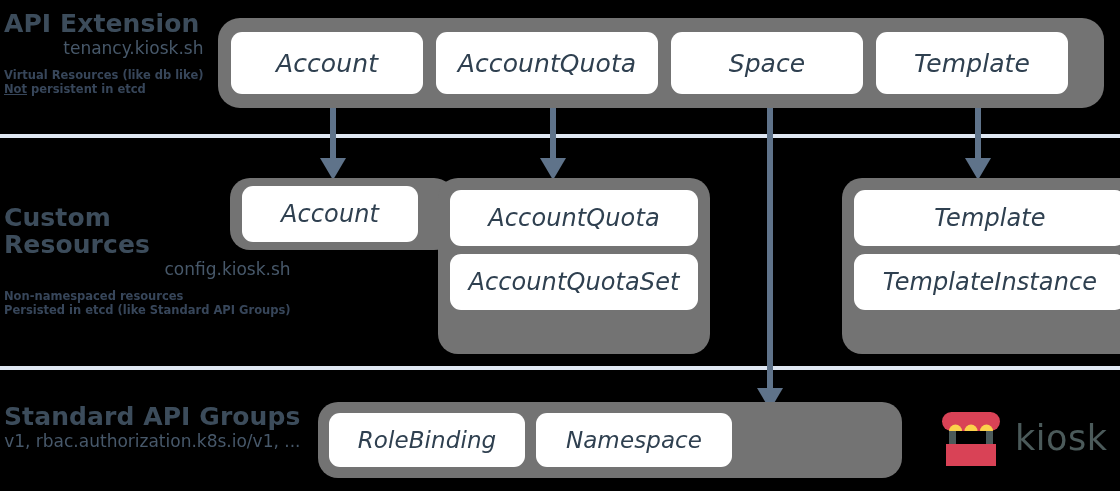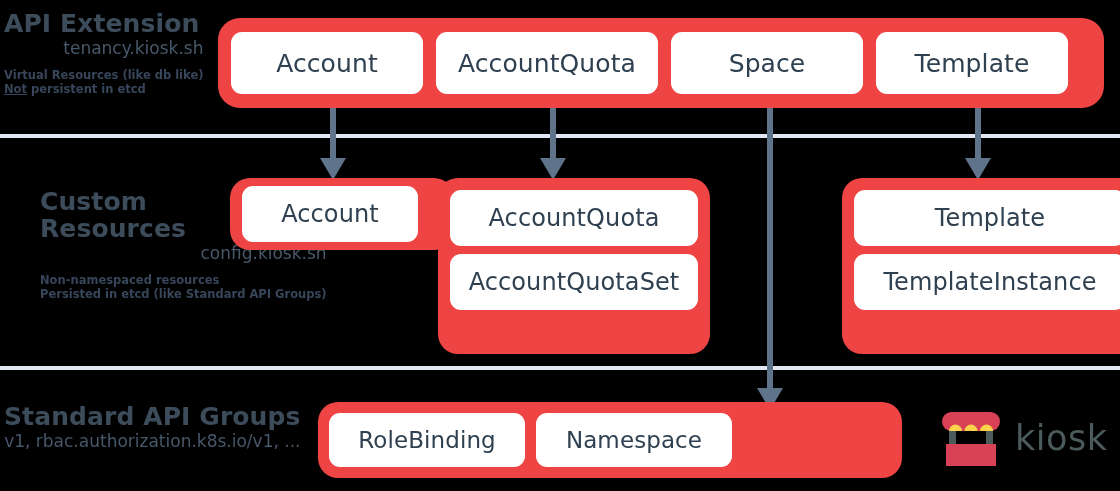--- a/index.html
+++ b/index.html
@@ -53,36 +53,37 @@
   .section-note {
     font-size: 11.5px;
     font-weight: 700;
     line-height: 14px;
     color: #37465a;
     margin-top: 9px;
   }
   .section-note .u { text-decoration: underline; }
 
   #label-api-extension { top: 10px; }
-  #label-custom-resources { top: 188px; margin-left: 36px; }
+  #label-custom-resources { top: 204px; }
   #label-standard-api { top: 403px; }
 
   
   .arrow {
     position: absolute;
     pointer-events: none;
   }
   .arrow svg { display: block; }
 
   
   .group {
     position: absolute;
-    background: #ef4444;
+    background: #737373;
     display: flex;
     align-items: center;
+    font-style: italic;
   }
   .group.row { flex-direction: row; }
 
   
   .chip {
     background: #ffffff;
     border-radius: 11px;
     display: flex;
     align-items: center;
     justify-content: center;

